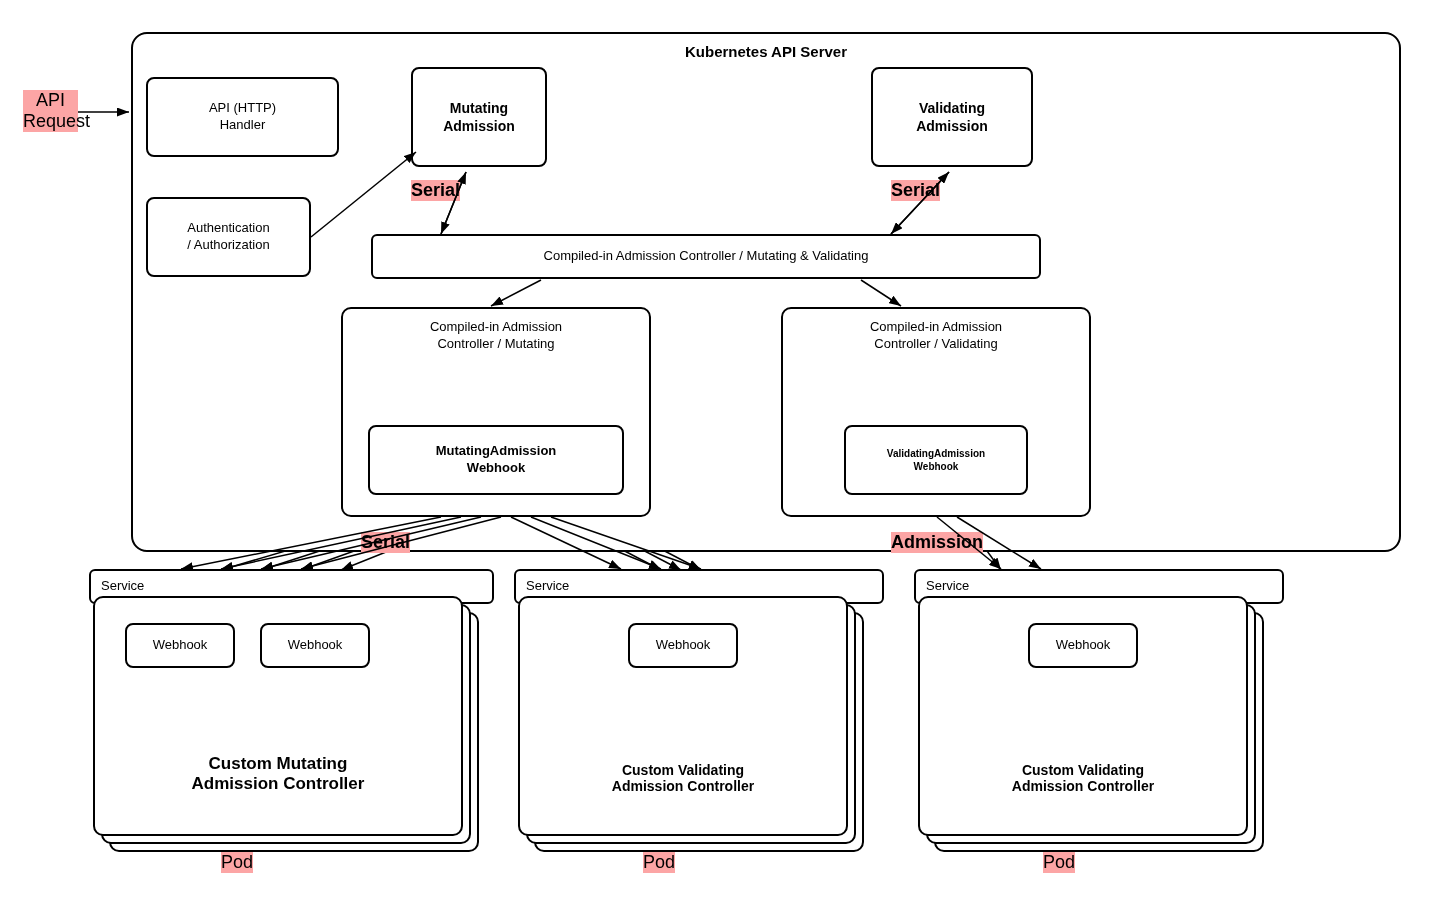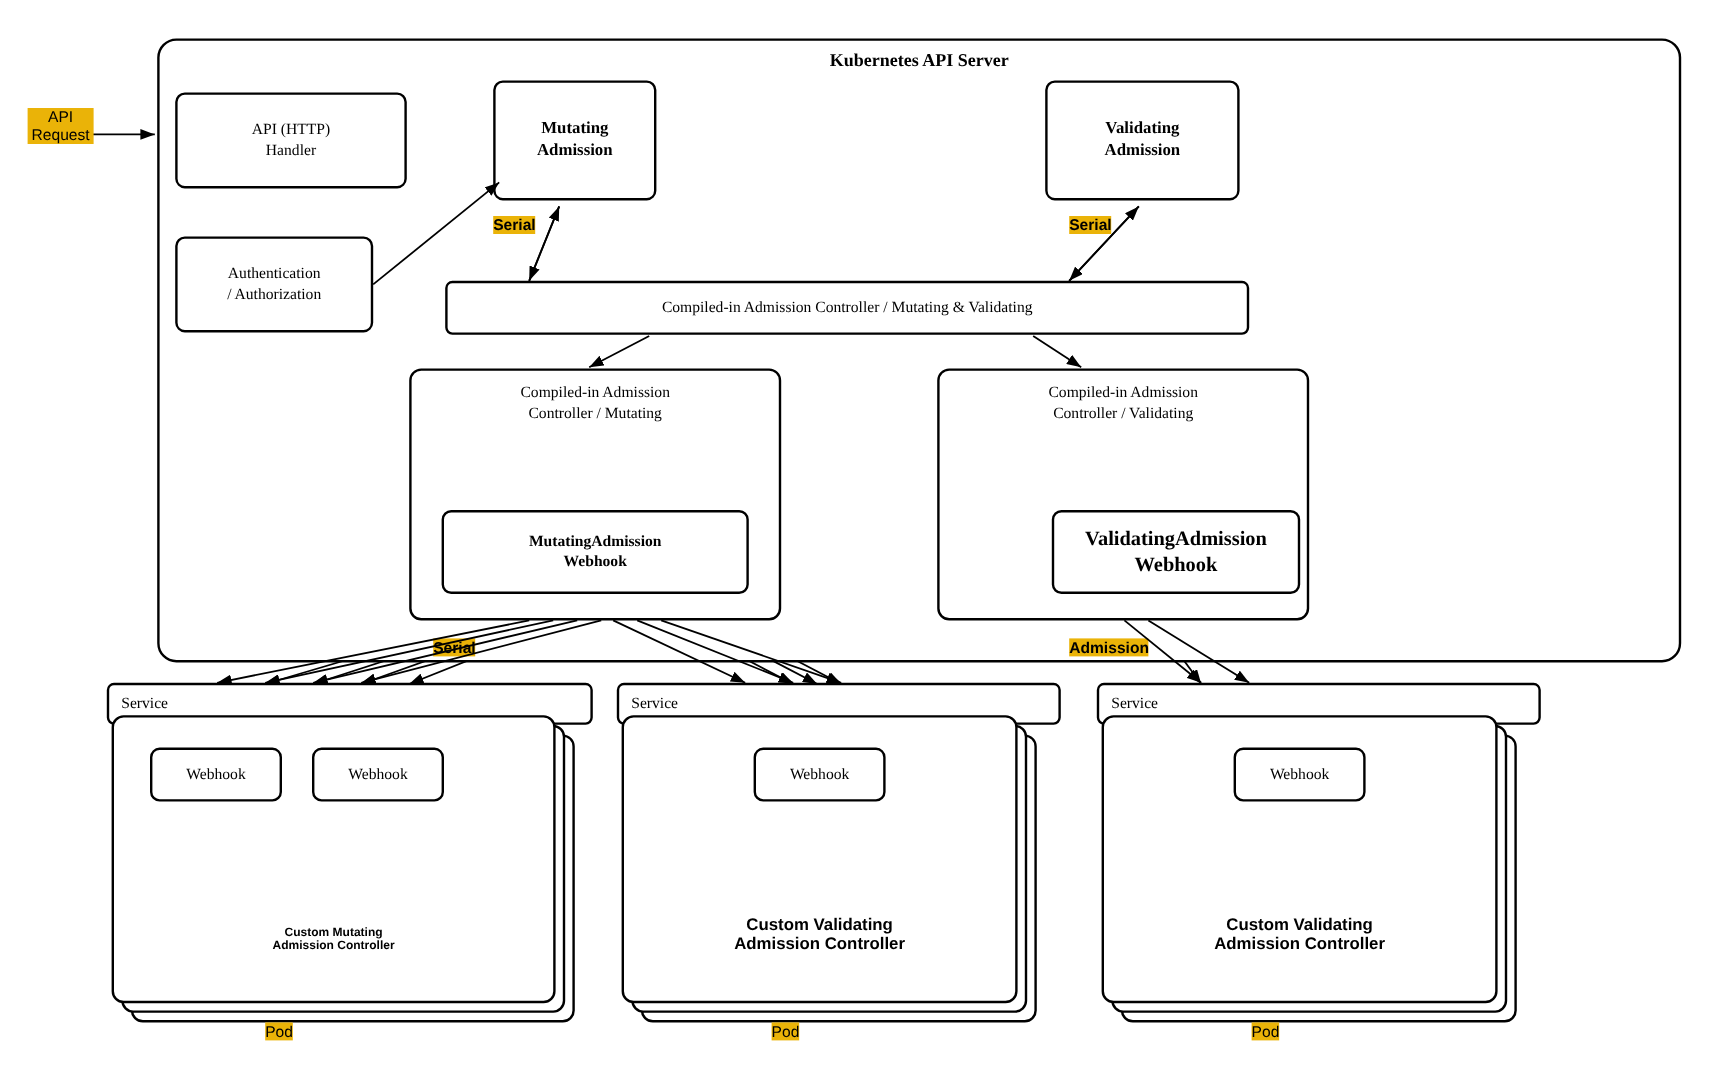--- a/index.html
+++ b/index.html
@@ -23,28 +23,27 @@
       position: absolute;
       border: 2px solid #000;
       border-radius: 8px;
       background: #fff;
       display: flex;
       align-items: center;
       justify-content: center;
       text-align: center;
       padding: 6px;
       line-height: 1.3;
-      font-family: Liberation Serif, serif;
     }
     .box.bold-text { font-weight: bold; }
     .label {
       position: absolute;
-      background: #eab308;
+      background: #fca5a5;
       text-align: center;
-      font-size: 13px;
+      font-size: 18px;
     }
     .label.bold { font-weight: bold; }
     svg.arrows {
       position: absolute;
       top: 0; left: 0;
       width: 100%; height: 100%;
       pointer-events: none;
       overflow: visible;
     }
     .stack-card {
@@ -150,21 +149,21 @@
     <div class="box bold-text" style="position:absolute;bottom:20px;left:50%;transform:translateX(-50%);width:256px;height:70px;font-size:13px;white-space:nowrap;">
       <span>MutatingAdmission<br>Webhook</span>
     </div>
   </div>
 
   <div class="box" style="left:760px;top:295px;width:310px;height:210px;border-radius:10px;">
     <div style="position:absolute;top:10px;left:50%;transform:translateX(-50%);white-space:nowrap;font-size:13px;">
       <span>Compiled-in Admission<br>Controller / Validating</span>
     </div>
 
-    <div class="box bold-text" style="position:absolute;bottom:20px;left:50%;transform:translateX(-50%);width:207px;height:70px;font-size:17px;white-space:nowrap;margin-left:44px;">
+    <div class="box bold-text" style="position:absolute;bottom:20px;left:50%;transform:translateX(-50%);width:184px;height:70px;font-size:10px;white-space:nowrap;">
       <span>ValidatingAdmission<br>Webhook</span>
     </div>
   </div>
 
   <div class="label bold" style="left:340px;top:520px;">
     <span>Serial</span>
   </div>
 
   <div class="label bold" style="left:870px;top:520px;">
     <span>Admission</span>
@@ -179,21 +178,21 @@
   <div class="stack-card" style="left:80px;top:592px;width:370px;height:240px;"></div>
 
   <div class="stack-card" style="left:72px;top:584px;width:370px;height:240px;">
 
     <div class="box" style="position:absolute;top:25px;left:30px;width:110px;height:45px;">
       <span>Webhook</span>
     </div>
     <div class="box" style="position:absolute;top:25px;left:165px;width:110px;height:45px;">
       <span>Webhook</span>
     </div>
-    <div style="position:absolute;bottom:40px;left:0;right:0;text-align:center;font-weight:bold;font-size:10px;">
+    <div style="position:absolute;bottom:40px;left:0;right:0;text-align:center;font-weight:bold;font-size:17px;">
       <span>Custom Mutating<br>Admission Controller</span>
     </div>
   </div>
 
   <div class="label" style="left:200px;top:840px;">
     <span>Pod</span>
   </div>
 
   <div class="box" style="left:493px;top:557px;width:370px;height:35px;border-radius:6px;justify-content:flex-start;padding-left:10px;">
     <span>Service</span>

